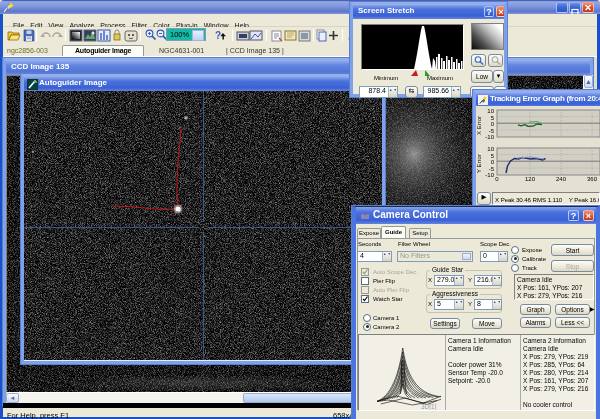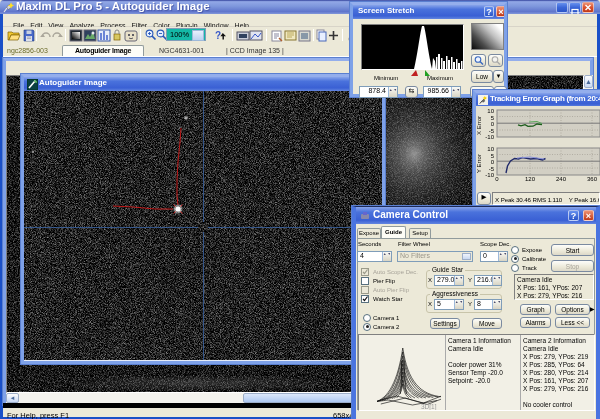--- a/index.html
+++ b/index.html
@@ -55,21 +55,20 @@
 </filter>
 </defs>
     </svg>
 
 <div id="mtitle" class="abs">
   <svg class="abs" style="left:3px;top:2px" width="11" height="11" viewBox="0 0 11 11">
         <path d="M1,10 L4,6 M4,6 L8,3" stroke="#e8e8e8" stroke-width="1.2" fill="none"></path>
         <path d="M3.5,5 l3,-2.5 l2,2.5 l-3,2.5 z" fill="#d8d8d8" stroke="#555" stroke-width=".5"></path>
         <path d="M8,0.5 l1,2 l2,1 l-2,1 l-1,2 l-1,-2 l-2,-1 l2,-1 z" fill="#ffe020"></path>
       </svg>
-  <span class="txt">MaxIm DL Pro 5 - Autoguider Image</span>
   <div class="capbtn b" style="left:556px;"><svg width="10" height="9">
           <path d="M2,7.5 h5" stroke="#fff" stroke-width="1.6"></path>
         </svg></div>
   <div class="capbtn b" style="left:569px;"><svg width="10" height="9">
           <rect x="2" y="1.5" width="6" height="5.5" fill="none" stroke="#fff" stroke-width="1.2"></rect>
         </svg></div>
   <div class="capbtn r" style="left:582px;">
         <svg width="10" height="9" style="display:block;margin-top:1px;">
           <path d="M2.5,1 l5,5 M7.5,1 l-5,5" stroke="#fff" stroke-width="1.4"></path>
         </svg>
@@ -188,20 +187,21 @@
   <span class="tab sel" style="left:59px;">Autoguider Image</span>
   <span class="tab" style="left:156px;">NGC4631-001</span>
   <span class="tab" style="left:223px;">| CCD Image 135 |</span>
 </div>
 <div id="mdi" class="abs"></div>
 <div class="abs" style="left:0;top:14px;width:3px;height:405px;background:#1a50c8;"></div>
 <div class="abs" style="left:597px;top:14px;width:3px;height:405px;background:#1a50c8;"></div>
 <div class="abs" style="left:0;top:417px;width:600px;height:2px;background:#1a50c8;"></div>
 
 <div class="win" id="ccdwin" style="left:3px;top:58px;width:590px;height:347px;border-top:3px solid #94aeec;">
+  <div class="wtitle inact">CCD Image 135</div>
   <div class="abs" style="left:0;top:14px;width:578px;height:318px;background:#111;border:1px solid;border-color:#808080 #fff #fff #808080;overflow:hidden;">
      <svg class="abs" style="left:0;top:0" width="578" height="318">
           <rect width="578" height="318" filter="url(#noiC)"></rect>
         </svg>
      <div class="abs" style="left:0;top:0;width:578px;height:318px;background:radial-gradient(ellipse 62px 68px at 407px 78px, rgba(175,175,175,.8) 0%, rgba(150,150,150,.62) 14%, rgba(125,125,125,.48) 30%, rgba(100,100,100,.34) 50%, rgba(80,80,80,.2) 70%, rgba(65,65,65,.1) 86%, rgba(55,55,55,0) 100%),radial-gradient(ellipse 110px 110px at 407px 78px, rgba(110,110,110,.2) 0%, rgba(85,85,85,.1) 60%, rgba(60,60,60,0) 100%);"></div>
      <div class="abs" style="left:40px;top:300px;width:300px;height:14px;background:radial-gradient(ellipse 150px 9px at 150px 7px, rgba(120,120,120,.35), rgba(60,60,60,0) 100%);"></div>
   </div>
   <div class="abs" style="left:578px;top:14px;width:9px;height:318px;background:#f4f3ee;">
     <div class="abs" style="left:0;top:0;width:9px;height:13px;background:linear-gradient(180deg,#fdfdfd,#c8d8f4);border:1px solid #9daec8;border-radius:2px;color:#4a6a9a;font-size:7px;text-align:center;line-height:11px;">▲</div>
   </div>

